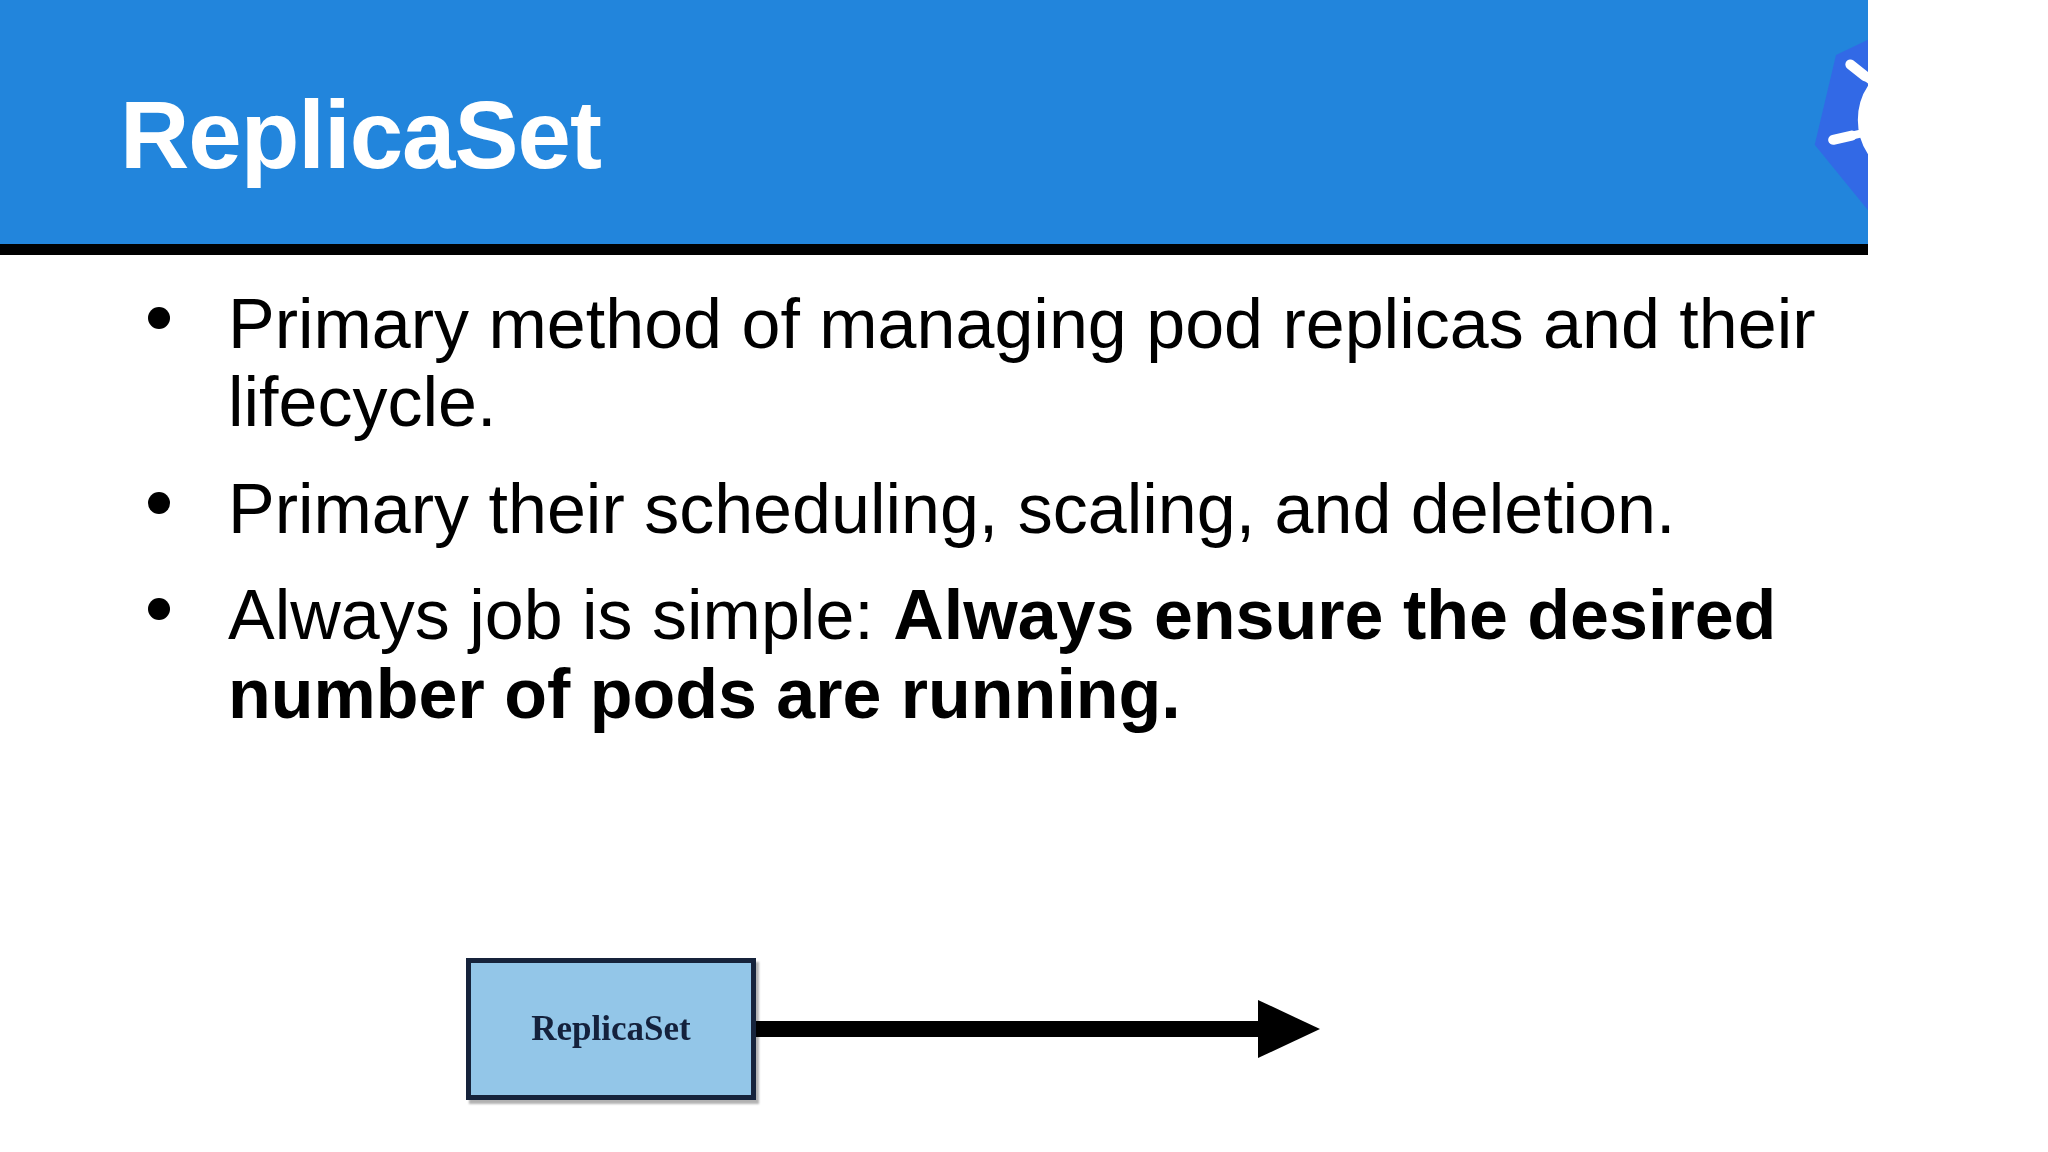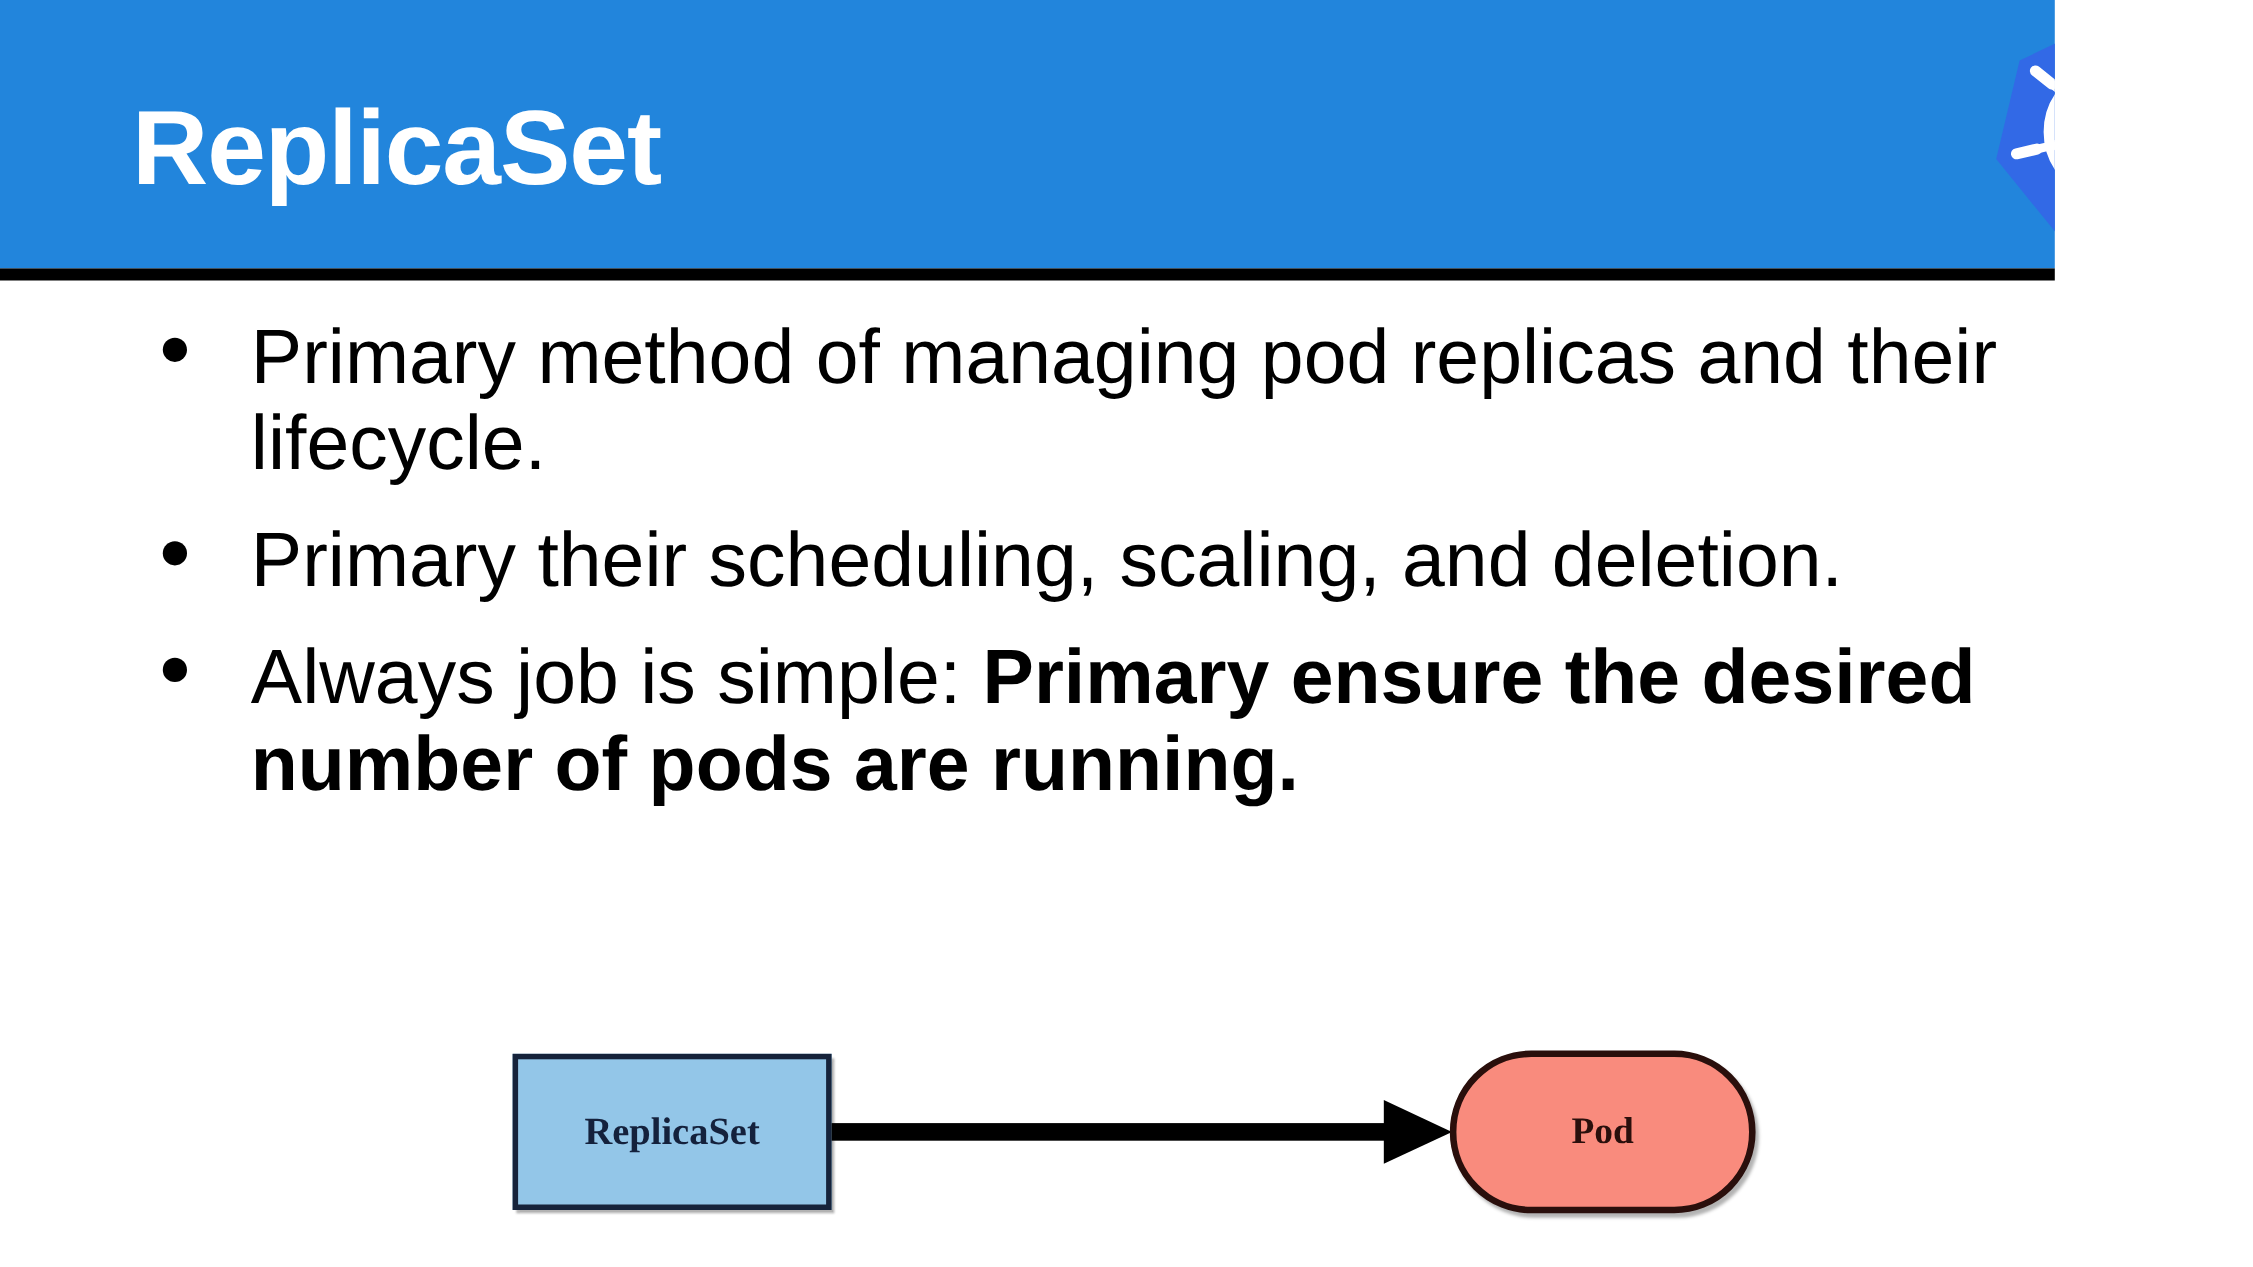--- a/index.html
+++ b/index.html
@@ -208,31 +208,28 @@
       <span class="bullet-text"><span>Primary method of managing pod replicas and their lifecycle.</span></span>
     </div>
 
     <div class="bullet-item">
       <span class="bullet-marker"></span>
       <span class="bullet-text"><span>Primary their scheduling, scaling, and deletion.</span></span>
     </div>
 
     <div class="bullet-item">
       <span class="bullet-marker"></span>
-      <span class="bullet-text"><span>Always job is simple: </span><span class="em">Primary ensure the desired number of pods are running.</span></span>
+      <span class="bullet-text"><span>Always job is simple: </span><span class="em">Always ensure the desired number of pods are running.</span></span>
     </div>
 
   </div>
 
   <div class="diagram">
     <div class="node-replicaset">
         <span>ReplicaSet</span>
       </div>
 
     <div class="edge-line"></div>
     <div class="edge-arrowhead"></div>
 
-    <div class="node-pod">
-        <span>Pod</span>
-      </div>
   </div>
 
 </div>
 
 </body></html>

